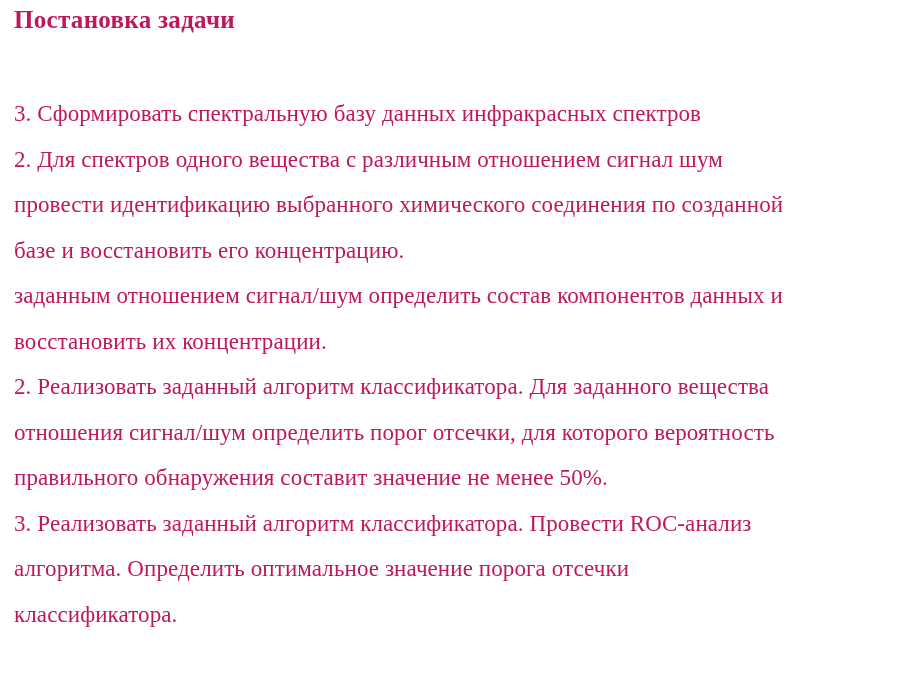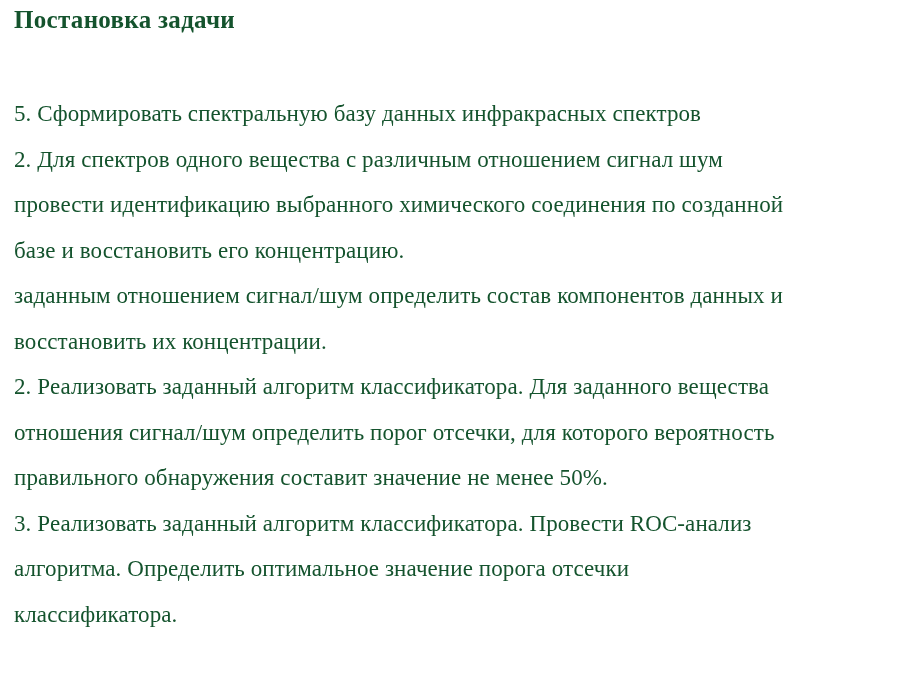--- a/index.html
+++ b/index.html
@@ -5,21 +5,21 @@
   html, body {
     margin: 0;
     padding: 0;
     background: #ffffff;
   }
   .page {
     position: relative;
     width: 910px;
     height: 689px;
     background: #ffffff;
-    color: #14532d;
+    color: #be185d;
     font-family: "Liberation Serif", "DejaVu Serif", serif;
     overflow: hidden;
   }
   .title {
     position: absolute;
     left: 14px;
     top: 4px;
     margin: 0;
     font-size: 25px;
     line-height: 32px;
@@ -45,21 +45,21 @@
     letter-spacing: 0.1px;
   }
 </style>
 </head>
 <body>
 
 <div class="page">
   <h1 class="title">Постановка задачи</h1>
   <div class="task-list" id="task-list">
       <div class="task">
-        <div class="line">5. Сформировать спектральную базу данных инфракрасных спектров</div>
+        <div class="line">3. Сформировать спектральную базу данных инфракрасных спектров</div>
       </div>
       <div class="task">
         <div class="line">2. Для спектров одного вещества с различным отношением сигнал шум</div>
         <div class="line">провести идентификацию выбранного химического соединения по созданной</div>
         <div class="line">базе и восстановить его концентрацию.</div>
       </div>
       <div class="task">
         <div class="line">заданным отношением сигнал/шум определить состав компонентов данных и</div>
         <div class="line">восстановить их концентрации.</div>
       </div>

